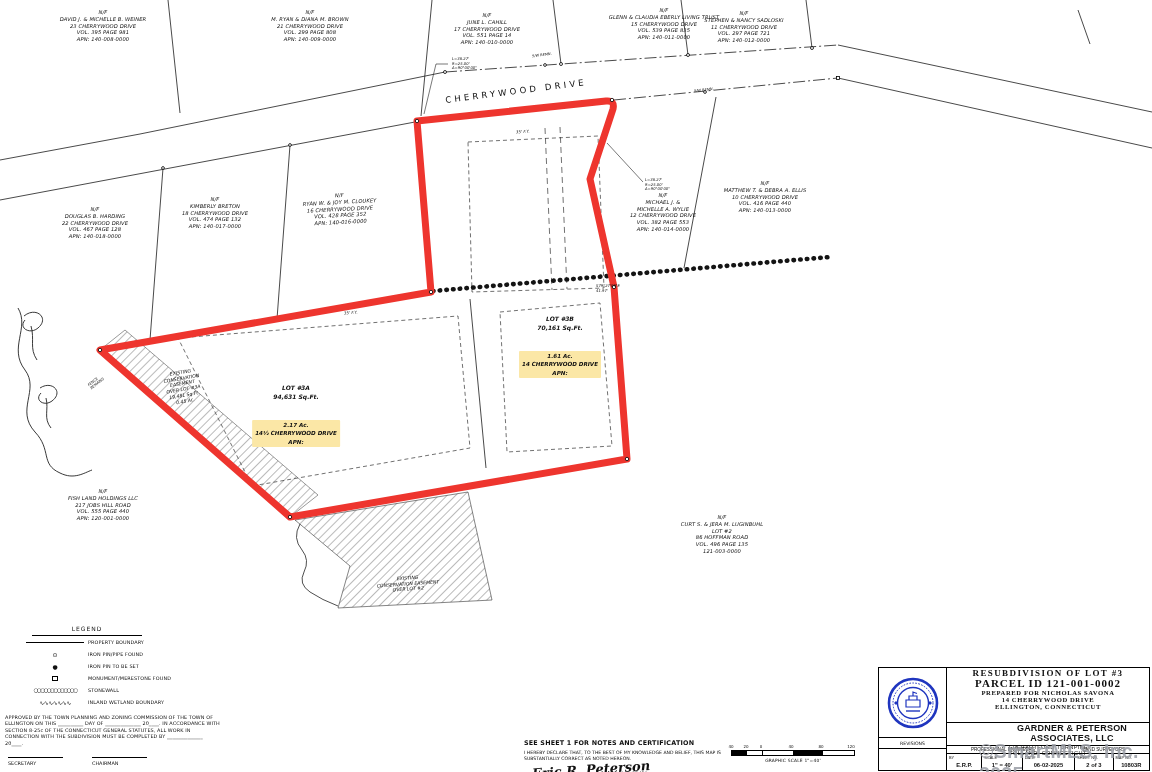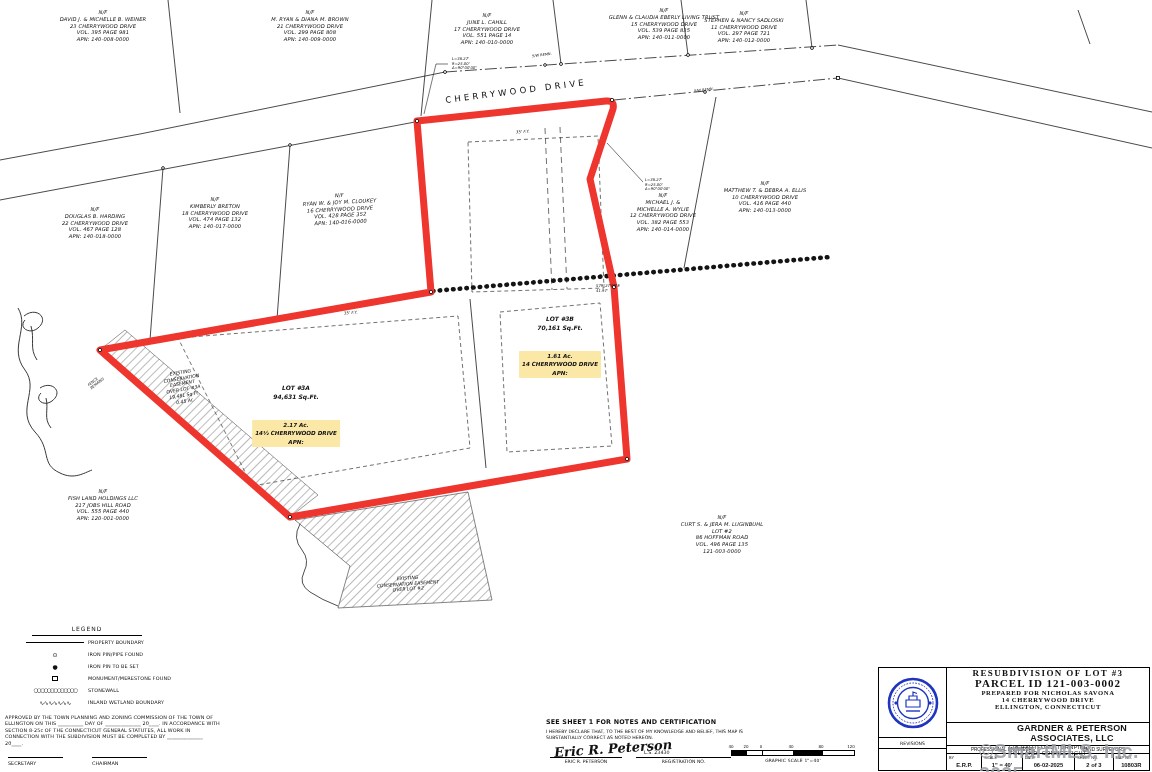--- a/index.html
+++ b/index.html
@@ -28,21 +28,21 @@
   .legend .sym .glyph{font-size:6px;line-height:1;}
   .legend .sym .sq{width:3.5px;height:3.5px;border:.8px solid #000;display:block;}
   .legend .sym .chain{letter-spacing:-1.5px;font-size:5.5px;}
   .legend .sym .wave{font-size:6px;letter-spacing:-.5px;}
   .legend .ltext{font-size:4.9px;letter-spacing:.1px;}
   
   .approval{position:absolute;left:5px;top:714px;width:216px;font:4.9px/1.32 "DejaVu Sans",sans-serif;
         letter-spacing:.1px;text-align:left;}
   .sigline{position:absolute;border-top:.9px solid #000;font:4.9px "DejaVu Sans",sans-serif;padding-top:1.5px;}
   
-  .cert{position:absolute;left:524px;top:719px;width:205px;margin-left:22px;}
+  .cert{position:absolute;left:524px;top:740px;width:205px;}
   .cert .chead{font:600 6.4px/1.2 "DejaVu Sans",sans-serif;letter-spacing:.2px;}
   .cert .cbody{font:4.6px/1.3 "DejaVu Sans",sans-serif;margin-top:2px;}
   .cert .signature{position:absolute;left:8px;top:22px;font:italic 600 13px "DejaVu Serif",serif;
         transform:rotate(-4deg);}
   .cert .nline{position:absolute;left:4px;top:38px;width:72px;border-top:.9px solid #000;
         font:4.6px "DejaVu Sans",sans-serif;text-align:center;padding-top:1px;}
   .cert .regno{position:absolute;left:98px;top:31px;font:4.8px "DejaVu Sans",sans-serif;}
   .cert .rline{position:absolute;left:90px;top:38px;width:95px;border-top:.9px solid #000;
         font:4.6px "DejaVu Sans",sans-serif;text-align:center;padding-top:1px;}
   
@@ -350,21 +350,21 @@
           <path d="M8,27 l2,-2 2,2 -2,2 Z" fill="#1f35bf"></path>
           <path d="M42,27 l2,-2 2,2 -2,2 Z" fill="#1f35bf"></path>
           <path d="M20,35 h14" stroke="#1f35bf" stroke-width="1.4"></path>
         </svg>
       </div>
       <div class="revisions">REVISIONS</div>
     </div>
     <div class="tb-right">
       <div class="tb-titles">
         <div class="t1">RESUBDIVISION OF LOT #3</div>
-        <div class="t3">PARCEL ID 121-003-0002</div>
+        <div class="t3">PARCEL ID 121-001-0002</div>
         <div class="t4">PREPARED FOR NICHOLAS SAVONA</div>
         <div class="t4">14 CHERRYWOOD DRIVE</div>
         <div class="t4">ELLINGTON, CONNECTICUT</div>
       </div>
       <div class="tb-firm">
         <div class="firm">GARDNER &amp; PETERSON ASSOCIATES, LLC</div>
         <div class="faddr">178 HARTFORD TURNPIKE</div>
         <div class="faddr">TOLLAND, CONNECTICUT</div>
       </div>
       <div class="tb-prof">

